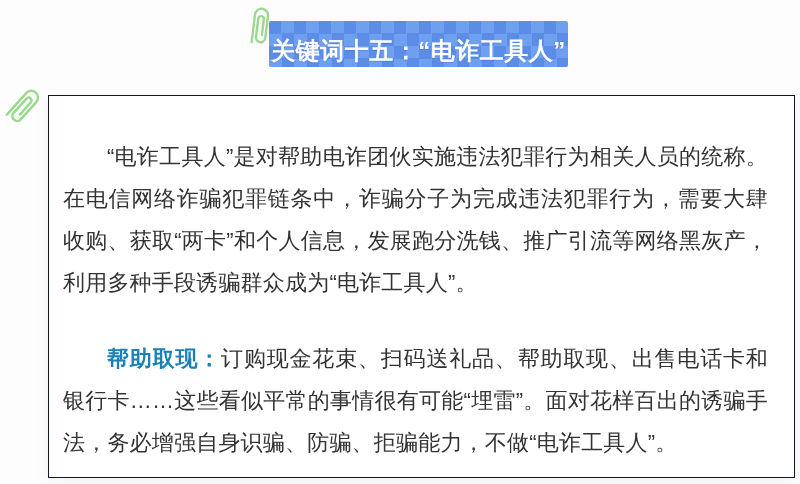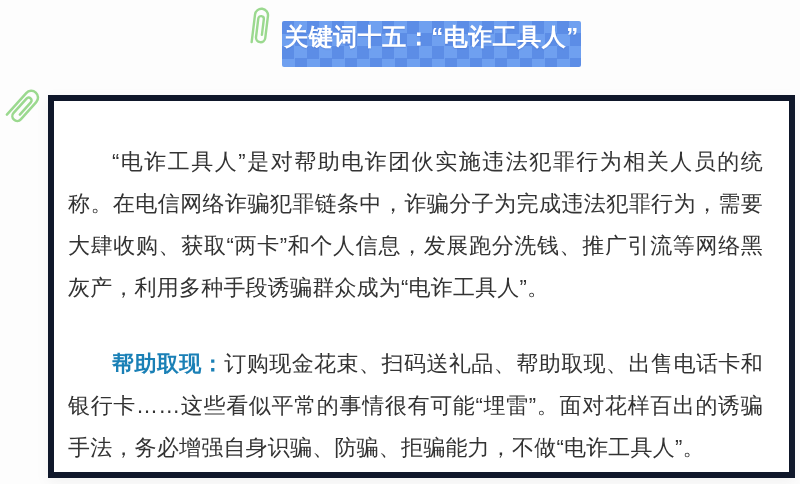--- a/index.html
+++ b/index.html
@@ -7,27 +7,27 @@
     width: 800px; height: 484px;
     background: #fdfdfd;
     font-family: "Liberation Sans", "DejaVu Sans", sans-serif;
     overflow: hidden;
   }
   .stage { position: relative; width: 800px; height: 484px; }
 
   
   .banner {
     position: absolute;
-    left: 282px; top: 21px;
+    left: 269px; top: 21px;
     width: 299px; height: 46px;
     background-color: #5C8DE6;
     background-image: conic-gradient(#6FA0F0 0 25%, #5C8DE6 0 50%, #6FA0F0 0 75%, #5C8DE6 0 100%);
     background-size: 25px 25px;
     border-radius: 2px;
-    display: flex; align-items: flex-start; justify-content: center;
+    display: flex; align-items: flex-end; justify-content: center;
   }
   .banner-title {
     color: #ffffff;
     font-size: 24px;
     font-weight: bold;
     letter-spacing: 0.5px;
     white-space: nowrap;
     text-shadow: 0 1px 1px rgba(60,100,190,0.35);
   }
 
@@ -36,21 +36,21 @@
   .clip-banner { left: 246px; top: 2px; width: 26px; height: 52px; transform: rotate(7deg); }
   .clip-card   { left: 8px;  top: 80px; width: 27px; height: 54px; transform: rotate(42deg); }
 
   
   .card {
     position: absolute;
     left: 48px; top: 95px;
     width: 747px; height: 383px;
     box-sizing: border-box;
     background: #ffffff;
-    border: 6px solid #0f172a;
+    border: 1px solid #0f172a;
     box-shadow: 0 4px 14px rgba(0,0,0,0.05);
     padding: 40px 26px 0 14px;
   }
   .card p {
     margin: 0;
     font-size: 22px;
     line-height: 42px;
     color: #333333;
     text-align: justify;
     text-indent: 2em;

